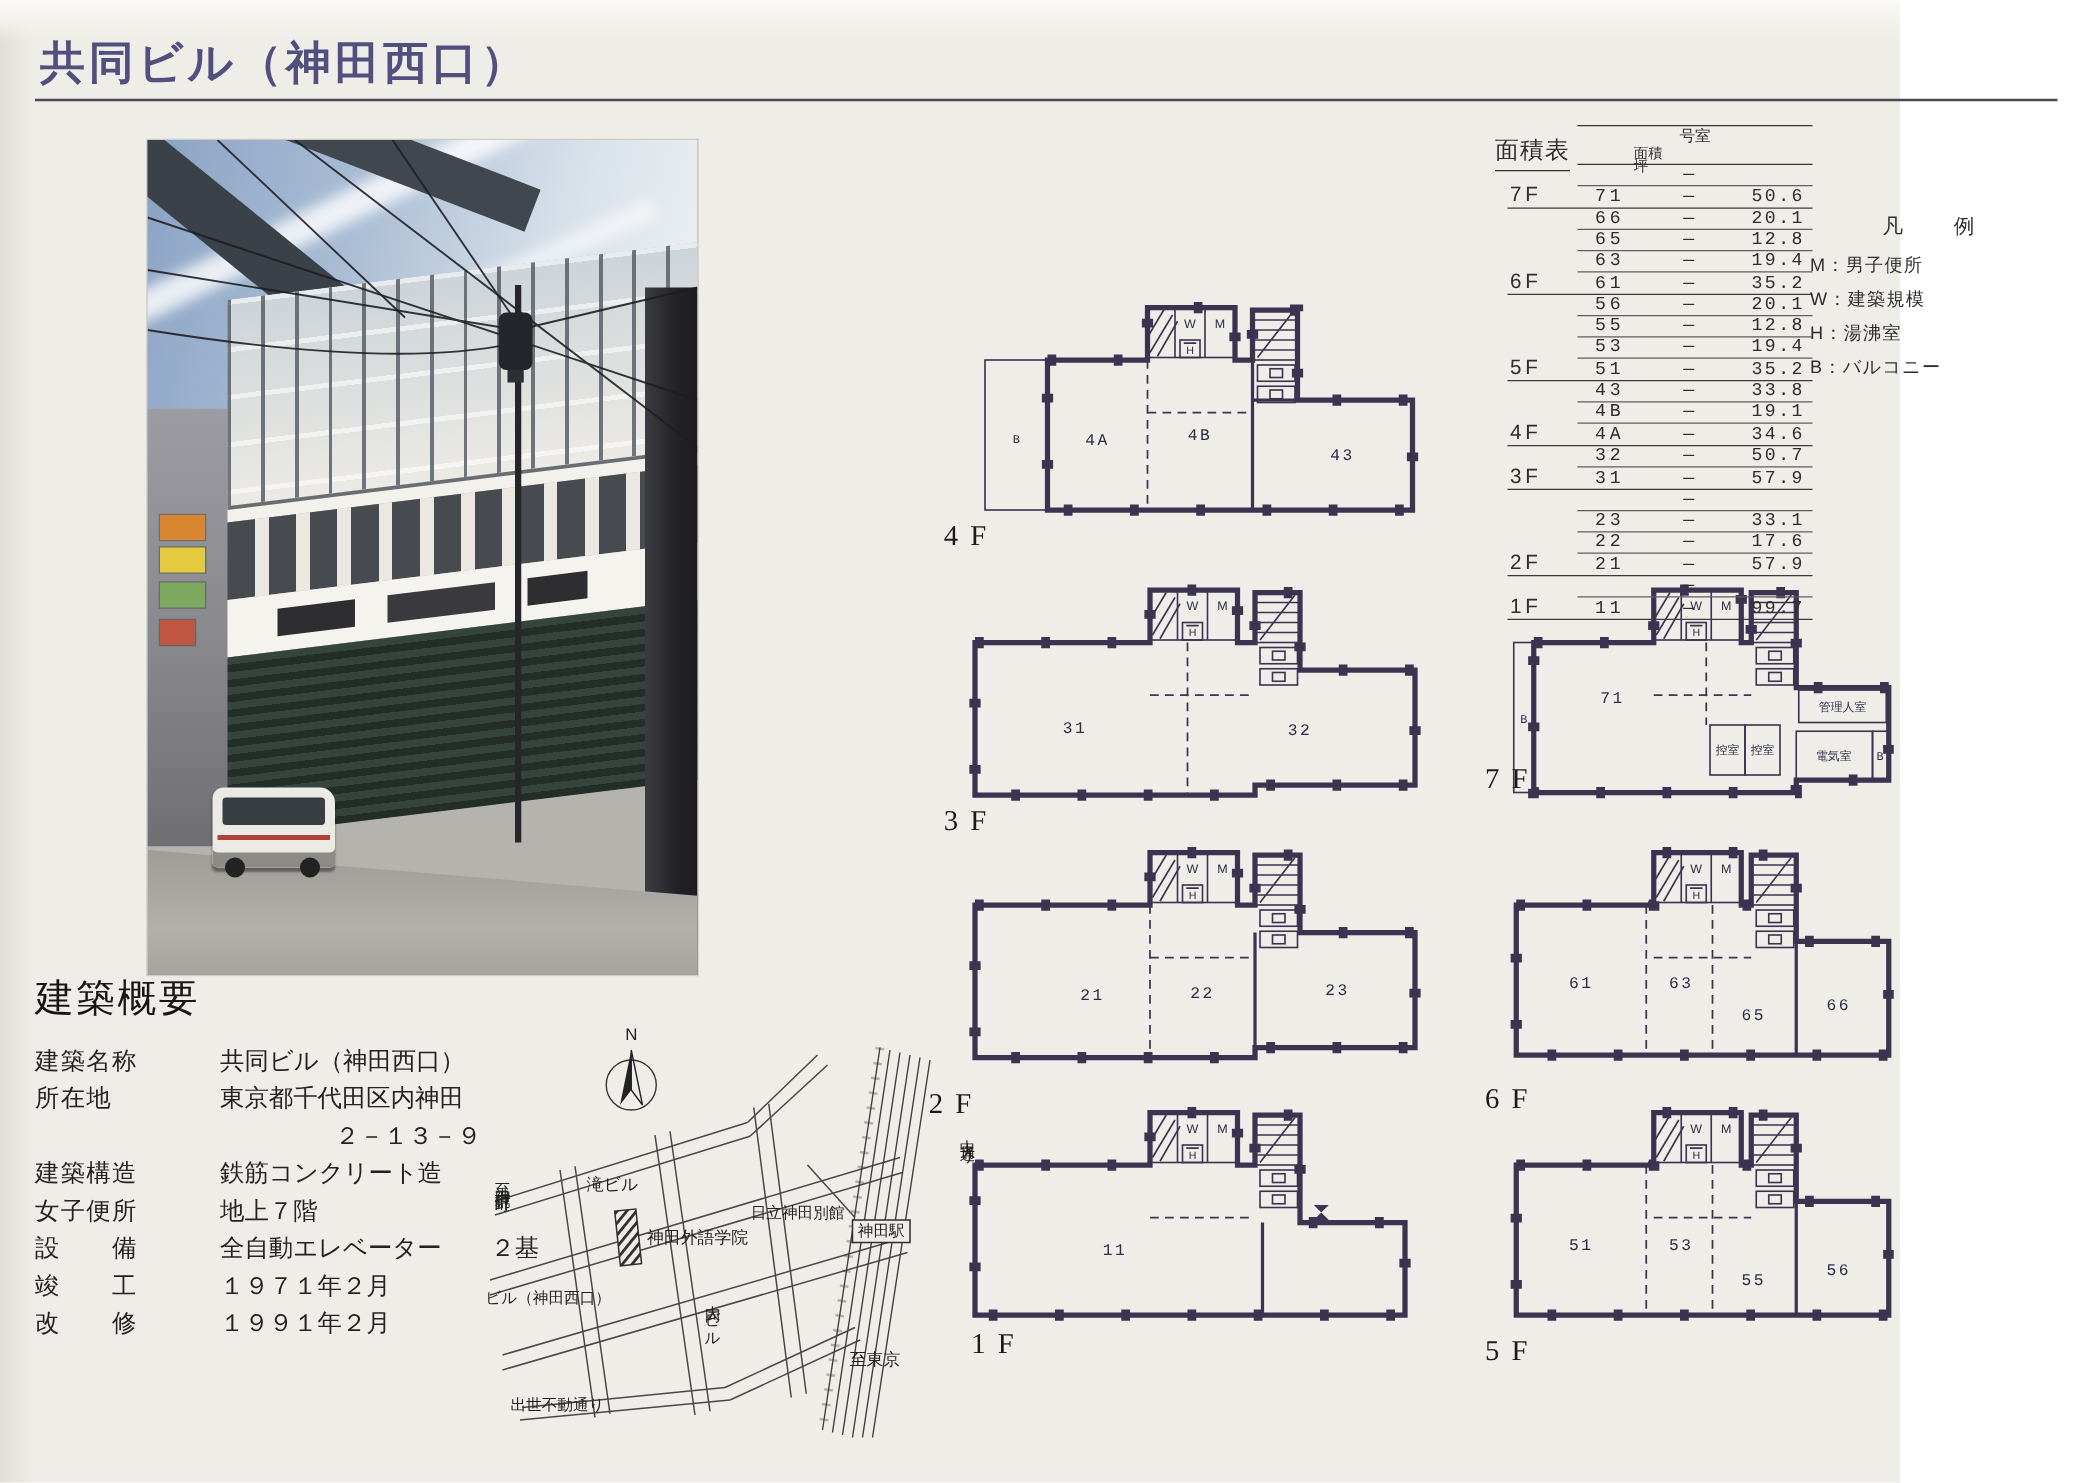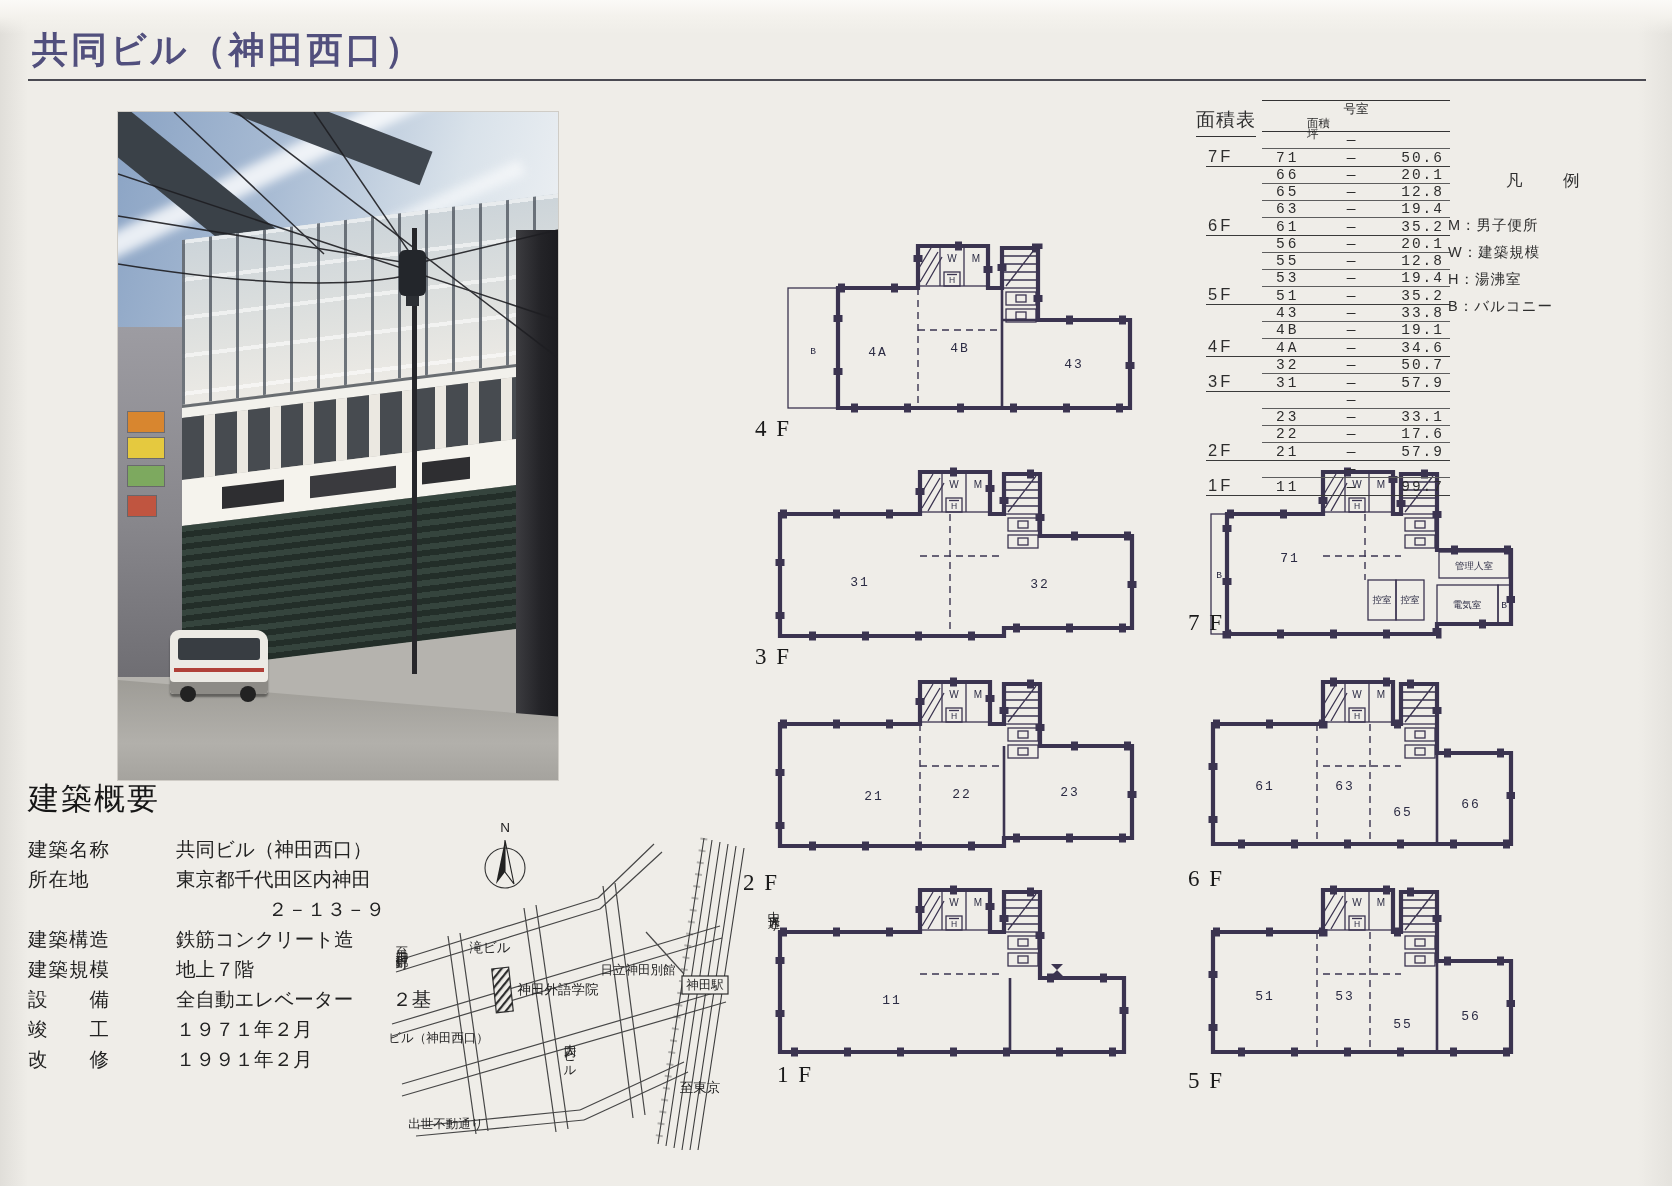--- a/index.html
+++ b/index.html
@@ -1,21 +1,21 @@
 <!DOCTYPE html>
 <html style="--ink: #514f7d; --wall: #3b3450;"><head>
 <meta charset="utf-8">
 <style>
   :root{
     --ink:#514f7d; --wall:#3b3450; --paper:#efede8; --line:#3c3c3c; --txt:#262626;
   }
   *{margin:0;padding:0;box-sizing:border-box}
   html,body{width:1672px;height:1186px;overflow:hidden}
   body{font-family:"Liberation Sans","DejaVu Sans",sans-serif;color:var(--txt);}
-  .page{position:relative;width:1672px;height:1186px;
+  .page{position:relative;width:1520px;height:1186px;
     background:
       linear-gradient(180deg,#fbfaf7 0,#f4f2ed 16px,rgba(0,0,0,0) 34px),
       linear-gradient(90deg,#e0ded9 0,#efede8 28px,#efede8 1638px,#e4e2dd 1672px),
       linear-gradient(180deg,#efede8 0,#ecebe5 60%,#e7e5e0 100%);
   }
 
   
   .title{position:absolute;left:32px;top:26px;font-size:36px;font-weight:bold;
     color:var(--ink);letter-spacing:3px;}
   .title-rule{position:absolute;left:28px;top:79px;width:1618px;height:2px;background:#4a4a52;}
@@ -115,21 +115,21 @@
     border-bottom:1px solid #5d5d5d;font-size:14.5px;}
   .arow:last-child{border-bottom:none}
   .afloor{position:absolute;left:-54px;bottom:0;font-size:16.5px;letter-spacing:3px;
     font-family:"Liberation Sans",sans-serif;}
   .aroom{width:72px;padding-left:14px;letter-spacing:3px;}
   .adash{width:34px;text-align:center;}
   .aarea{flex:1;text-align:right;padding-right:6px;letter-spacing:2px;}
 
   
   .legend{position:absolute;left:1448px;top:170px;width:210px;color:#2e2e2e;}
-  .lg-title{font-size:16.5px;letter-spacing:12px;padding-left:58px;margin-bottom:20px;}
+  .lg-title{font-size:16.5px;letter-spacing:12px;padding-left:58px;margin-bottom:8px;}
   .lg-item{font-size:14.5px;line-height:27px;letter-spacing:1px;}
 </style>
 </head>
 <body>
 
 <div class="page">
 
   <svg width="0" height="0" style="position:absolute" aria-hidden="true">
     <defs>
       <g id="core">
@@ -222,21 +222,21 @@
             <div class="oval2">２－１３－９</div>
           </div>
         </div>
         <div class="orow">
           <span class="olabel">建築構造</span>
           <div>
             <div class="oval">鉄筋コンクリート造</div>
           </div>
         </div>
         <div class="orow">
-          <span class="olabel">建築規模</span>
+          <span class="olabel">女子便所</span>
           <div>
             <div class="oval">地上７階</div>
           </div>
         </div>
         <div class="orow">
           <span class="olabel">設　　備</span>
           <div>
             <div class="oval">全自動エレベーター　　２基</div>
           </div>
         </div>

